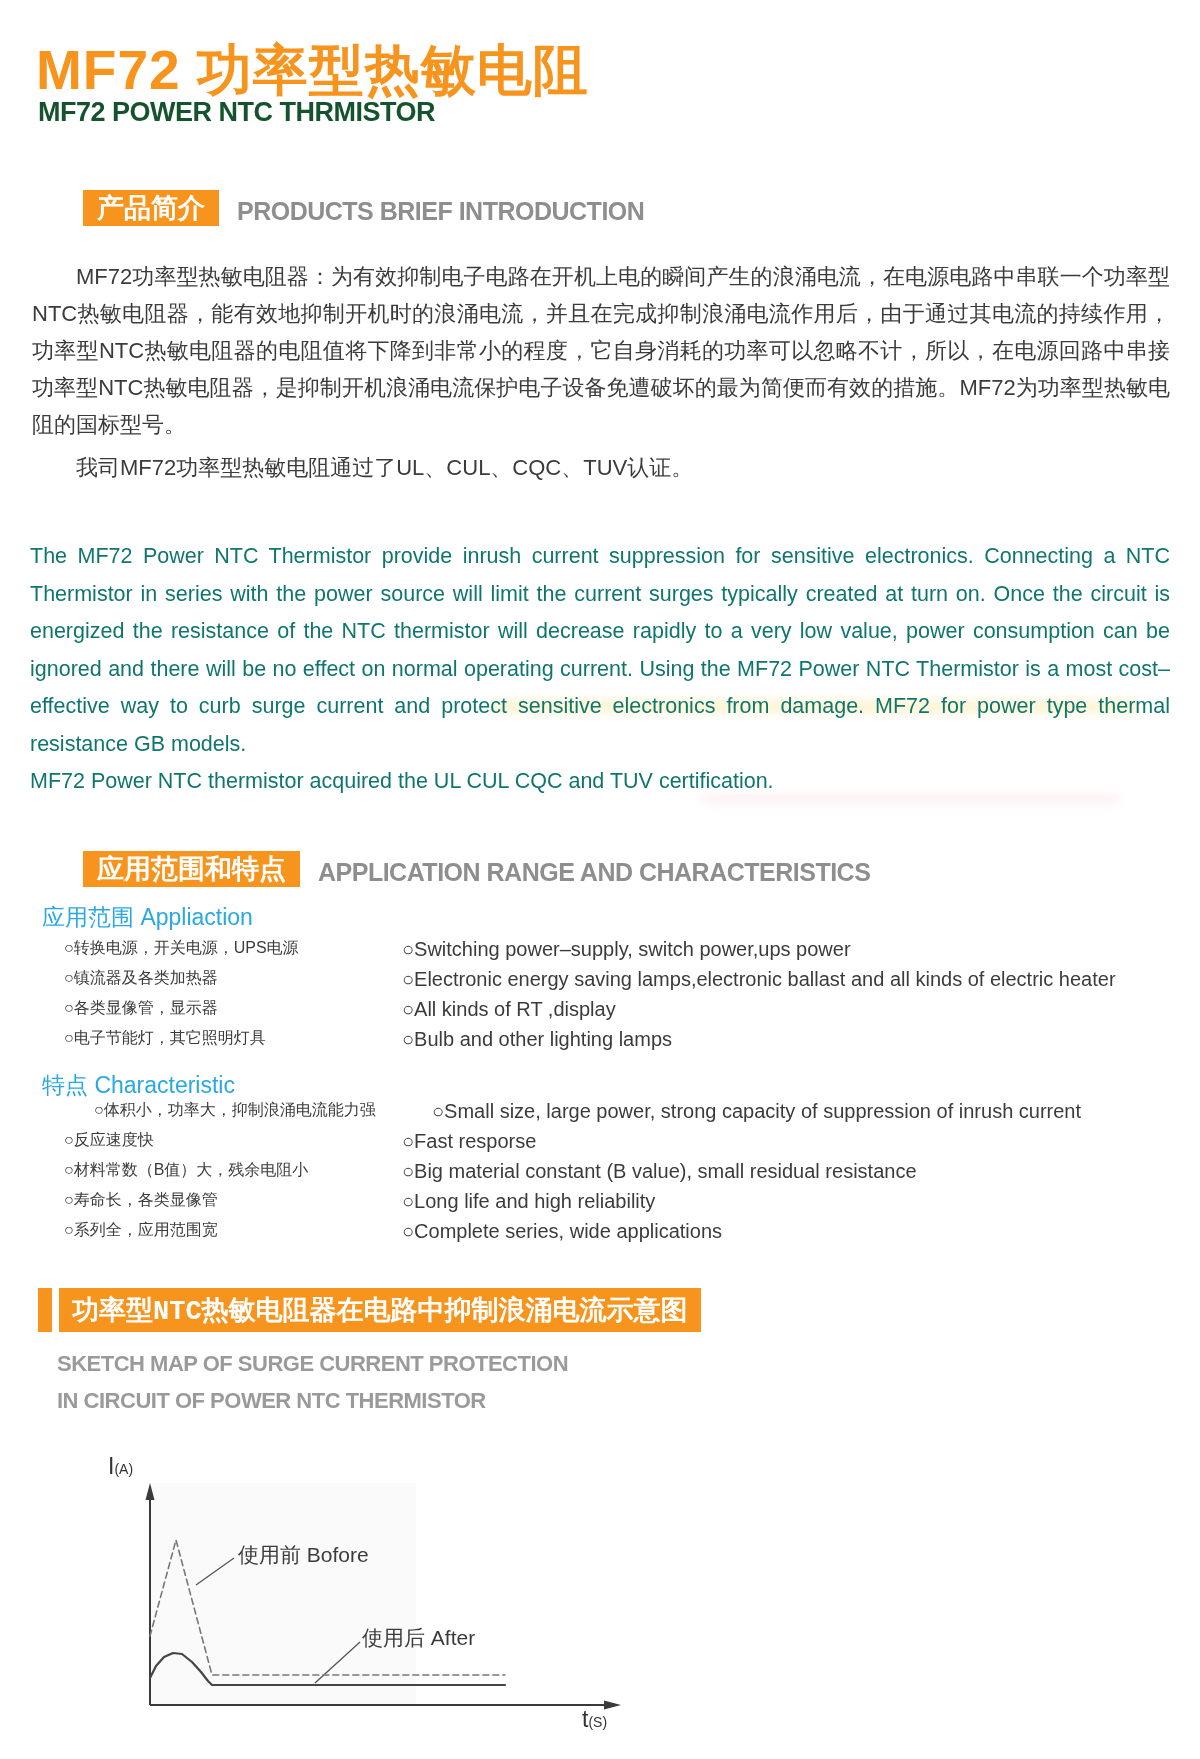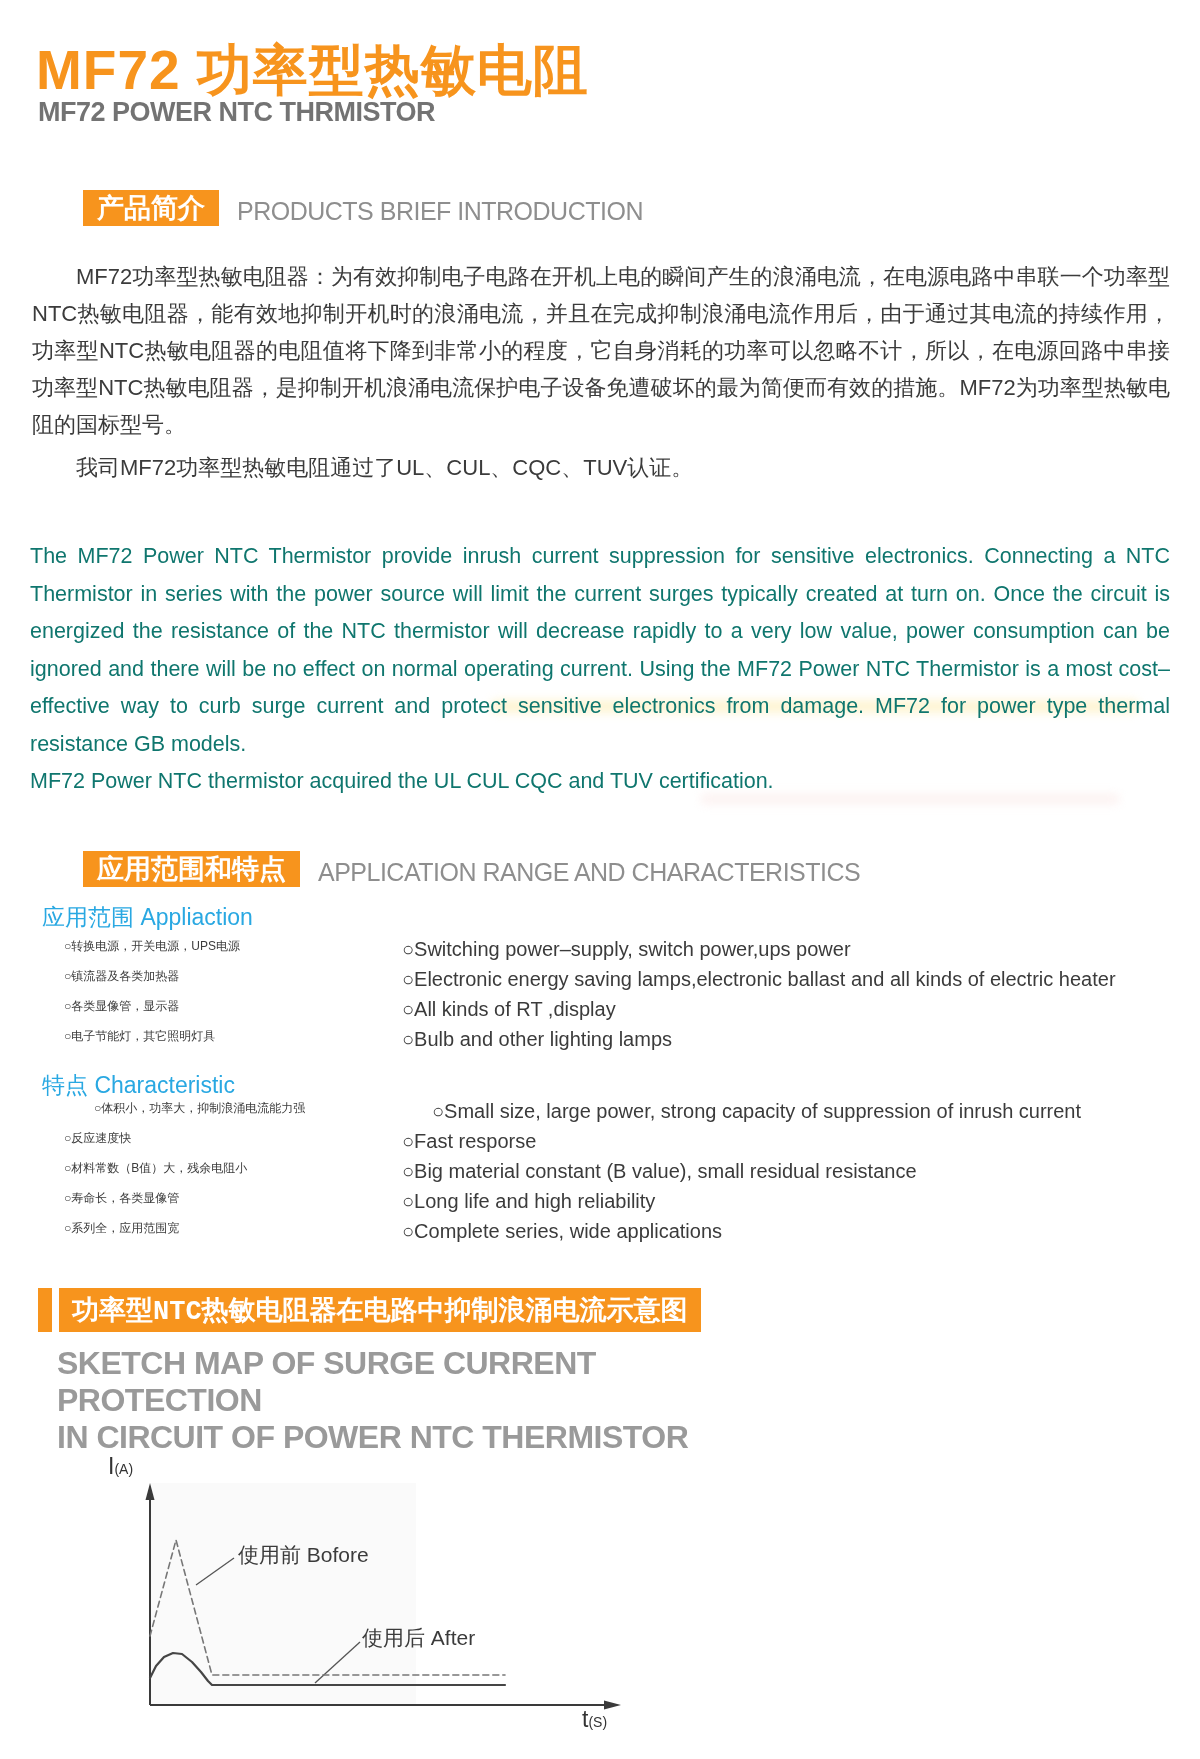--- a/index.html
+++ b/index.html
@@ -14,64 +14,64 @@
   .abs{position:absolute;}
   
   .page-title{
     left:36px;top:34px;width:1100px;
     font-size:55px;font-weight:bold;letter-spacing:1px;
     color:#F7941D;white-space:nowrap;
   }
   .page-subtitle{
     left:38px;top:97px;width:900px;
     font-size:27px;font-weight:bold;letter-spacing:-0.5px;
-    color:#737373;white-space:nowrap;
+    color:#14532d;white-space:nowrap;
   }
   
   .sec-header{display:flex;align-items:flex-end;height:40px;padding-left:25px;}
   .sec-bar{width:13px;background:#F7941D;margin-right:7px;flex:0 0 auto;}
   .sec-badge{
     background:#F7941D;color:#ffffff;
     font-size:27px;font-weight:bold;
     padding:0 14px;display:flex;align-items:center;white-space:nowrap;
   }
   .sec-caption{
-    color:#8E8E8E;font-size:25px;font-weight:normal;letter-spacing:-0.5px;
+    color:#8E8E8E;font-size:25px;font-weight:bold;letter-spacing:-0.5px;
     display:flex;align-items:center;margin-left:18px;white-space:nowrap;
   }
   
   .cn-block{left:32px;top:258px;width:1138px;}
   .cn-para{
     font-size:22px;line-height:37px;text-align:justify;
     text-indent:2em;color:#3b3b3b;margin:0;
   }
   .cn-para.second{margin-top:6px;}
   .en-block{left:30px;top:538px;width:1140px;}
   .en-para{
     font-size:21.5px;line-height:37.5px;text-align:justify;
     color:#0f766e;margin:0;
   }
   .en-para.last{text-align:left;}
   
   .subheading{
     left:42px;font-size:23px;font-weight:normal;color:#29A8E2;white-space:nowrap;
   }
   .list-row{left:64px;width:1120px;height:30px;}
-  .list-row .cn-item{position:absolute;left:0;top:0;font-size:12px;white-space:nowrap;color:#3b3b3b;}
+  .list-row .cn-item{position:absolute;left:0;top:0;font-size:16px;white-space:nowrap;color:#3b3b3b;}
   .list-row .en-item{position:absolute;left:338px;top:0;font-size:20px;white-space:nowrap;color:#3b3b3b;}
   
   .banner-wrap{left:38px;top:1288px;display:flex;height:44px;}
   .banner-bar{width:14px;background:#F7941D;margin-right:7px;}
   .banner-box{
     background:#F7941D;color:#ffffff;font-size:27px;font-weight:bold;
     padding:0 13px;display:flex;align-items:center;white-space:nowrap;font-family:Liberation Mono, monospace;
   }
   .sketch-caption{
     left:57px;top:1345px;width:700px;
-    font-size:32px;font-weight:bold;color:#9A9A9A;line-height:37px;letter-spacing:-0.5px;
+    font-size:22px;font-weight:bold;color:#9A9A9A;line-height:37px;letter-spacing:-0.5px;
   }
   
   .chart-svg{left:100px;top:1450px;}
   .axis-label{color:#333333;white-space:nowrap;}
   .axis-label .main{font-size:23px;}
   .axis-label .sub{font-size:14px;}
   .ylab{left:108px;top:1453px;}
   .xlab{left:582px;top:1706px;}
   .curve-label{font-size:21px;color:#3b3b3b;white-space:nowrap;}
   .lab-before{left:238px;top:1541px;}

